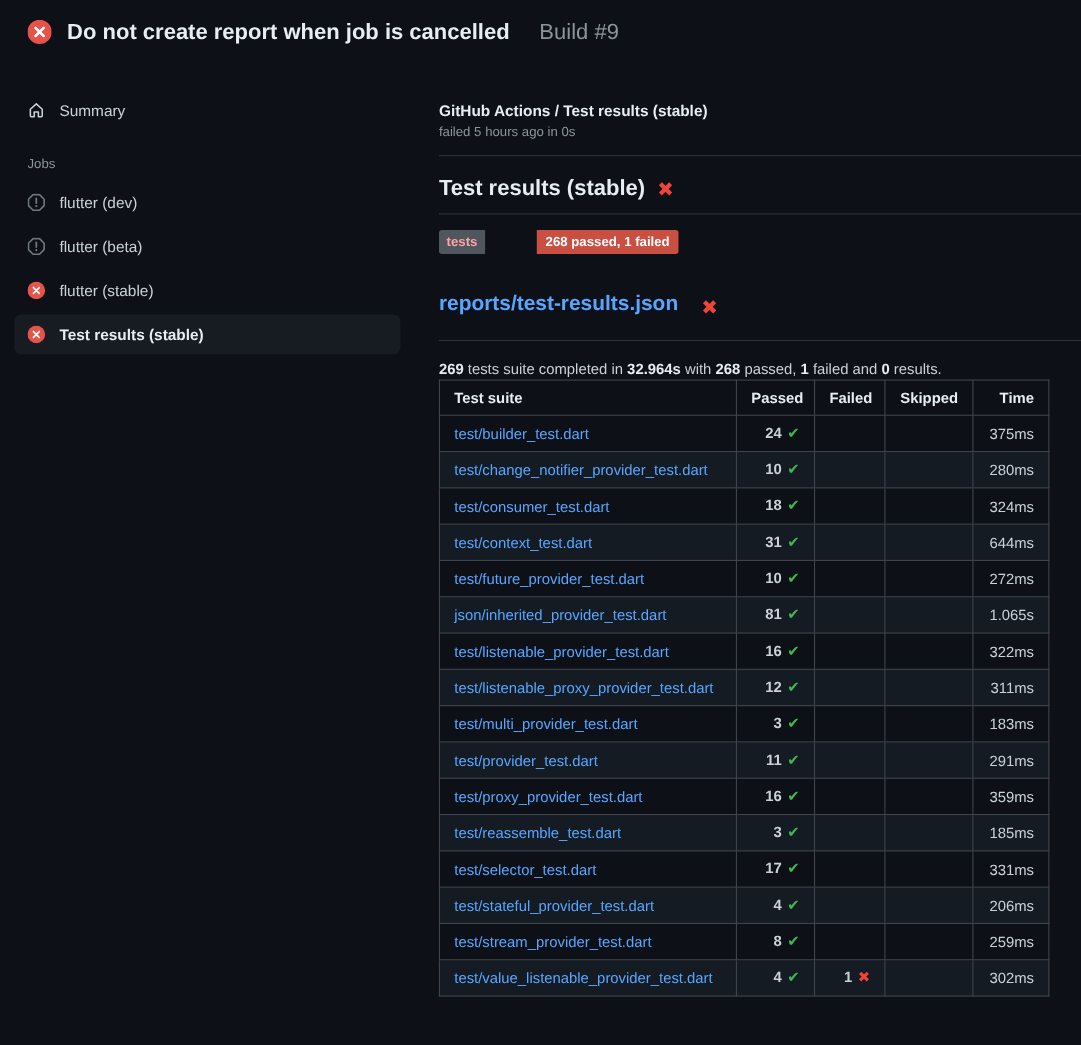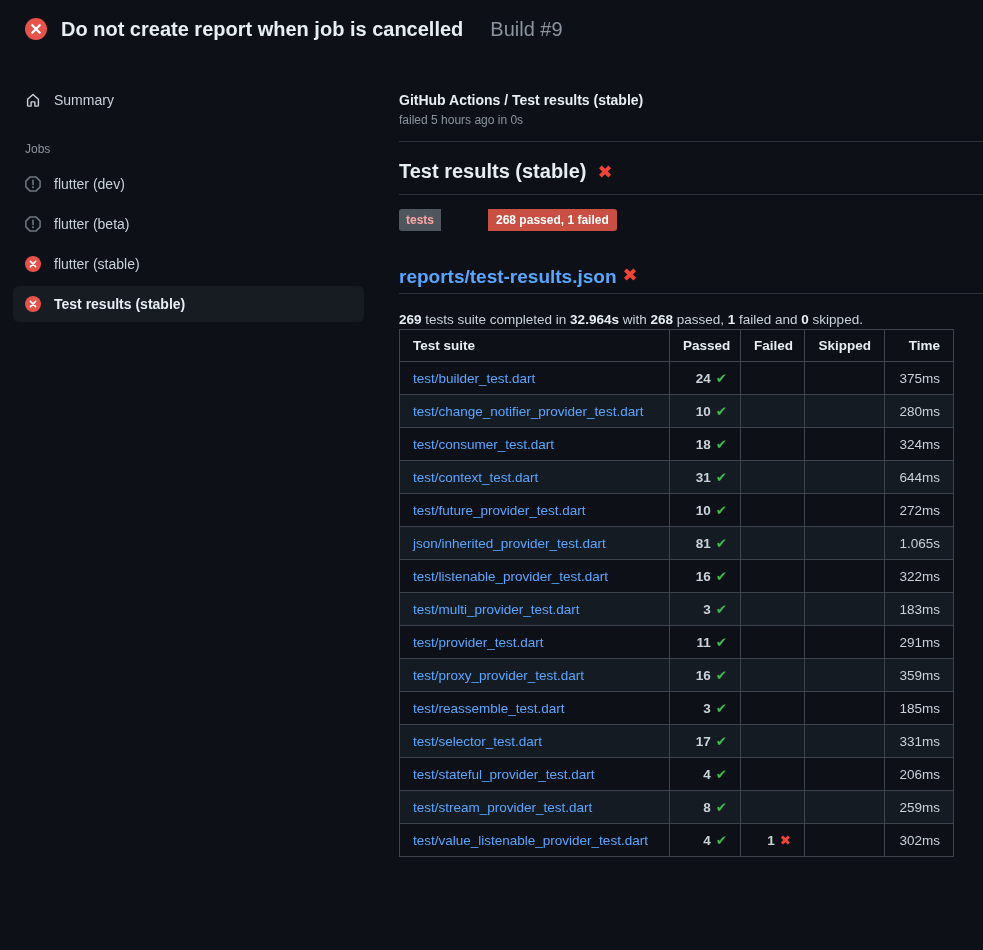--- a/index.html
+++ b/index.html
@@ -37,21 +37,21 @@
 
   h2.section-title { margin:18px 0 0 0; font-size:20px; font-weight:600; color:#e6edf3;
     border-bottom:1px solid #2d333b; padding-bottom:11px; display:flex; align-items:center; gap:11px; }
   .heading-cross { color:var(--danger_red,#f04438); font-size:18px; font-weight:700; line-height:1; }
 
   .badge { display:inline-flex; margin-top:14px; font-size:12px; font-weight:700; line-height:1; border-radius:3px; overflow:hidden; }
   .badge-label { background:var(--badge_label_bg,#50565e); color:#fca5a5; padding:5px 7px;text-align:center; }
   .badge-value { background:var(--badge_value_bg,#c94f43); color:#ffffff; padding:5px 8px;margin-left:47px; }
 
   h3.report-title { margin:35px 0 0 0; font-size:19px; font-weight:700;
-    border-bottom:1px solid #2d333b; padding-bottom:5px; display:flex; align-items:flex-start; gap:6px; }
+    border-bottom:1px solid #2d333b; padding-bottom:21px; display:flex; align-items:flex-end; gap:21px; }
   h3.report-title a { font-size:19px; }
 
   .summary-line { margin:18px 0 0 0; font-size:13.5px; color:#c9d1d9; }
   .summary-line b { color:#e6edf3; }
 
   
   table.results { margin-top:2px; border-collapse:collapse; width:554px; font-size:13.5px; table-layout:fixed; }
   .results th, .results td { border:1px solid #3d444d; padding:8px 13px; }
   .results th { color:#e6edf3; font-weight:700; text-align:right; }
   .results th.suite-h { text-align:left; }
@@ -137,21 +137,21 @@
       <span class="badge-label">tests</span>
       <span class="badge-value">268 passed, 1 failed</span>
     </div>
 
     <h3 class="report-title">
       <a href="#">reports/test-results.json</a>
       <span class="heading-cross">✖</span>
     </h3>
 
     <p class="summary-line">
-      <b>269</b><span> tests suite completed in </span><b>32.964s</b><span> with </span><b>268</b><span> passed, </span><b>1</b><span> failed and </span><b>0</b><span> skipped.</span>
+      <b>269</b><span> tests suite completed in </span><b>32.964s</b><span> with </span><b>268</b><span> passed, </span><b>1</b><span> failed and </span><b>0</b><span> results.</span>
     </p>
 
     <table class="results">
       <colgroup>
         <col style="width:270px">
           <col style="width:71px">
           <col style="width:64px">
           <col style="width:80px">
           <col style="width:69px">
       </colgroup>
@@ -208,20 +208,27 @@
             <td class="time">1.065s</td>
           </tr>
           <tr>
             <td class="suite"><a class="suite-link" href="#">test/listenable_provider_test.dart</a></td>
             <td class="num"><span class="val">16</span><span class="check">✔</span></td>
             <td class="num"></td>
             <td class="num"></td>
             <td class="time">322ms</td>
           </tr>
           <tr>
+            <td class="suite"><a class="suite-link" href="#">test/listenable_proxy_provider_test.dart</a></td>
+            <td class="num"><span class="val">12</span><span class="check">✔</span></td>
+            <td class="num"></td>
+            <td class="num"></td>
+            <td class="time">311ms</td>
+          </tr>
+          <tr>
             <td class="suite"><a class="suite-link" href="#">test/multi_provider_test.dart</a></td>
             <td class="num"><span class="val">3</span><span class="check">✔</span></td>
             <td class="num"></td>
             <td class="num"></td>
             <td class="time">183ms</td>
           </tr>
           <tr>
             <td class="suite"><a class="suite-link" href="#">test/provider_test.dart</a></td>
             <td class="num"><span class="val">11</span><span class="check">✔</span></td>
             <td class="num"></td>

